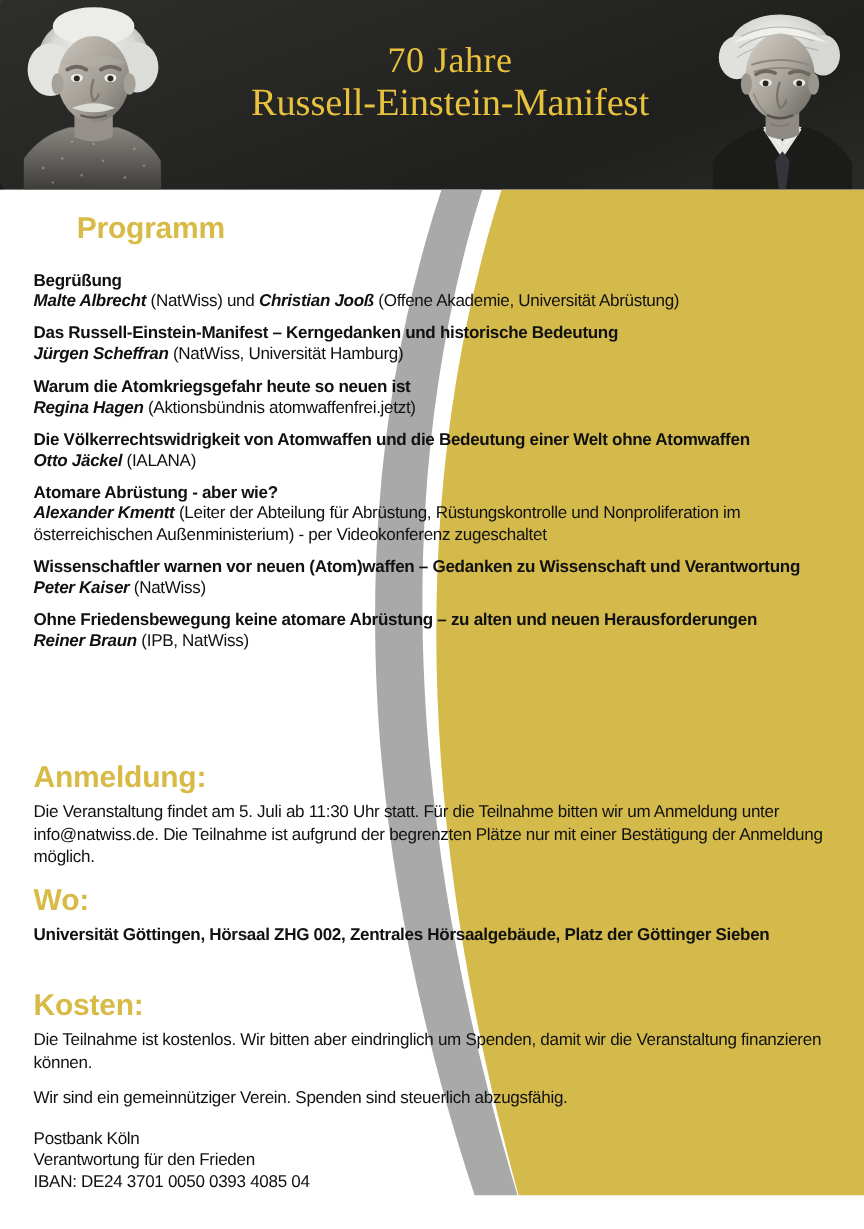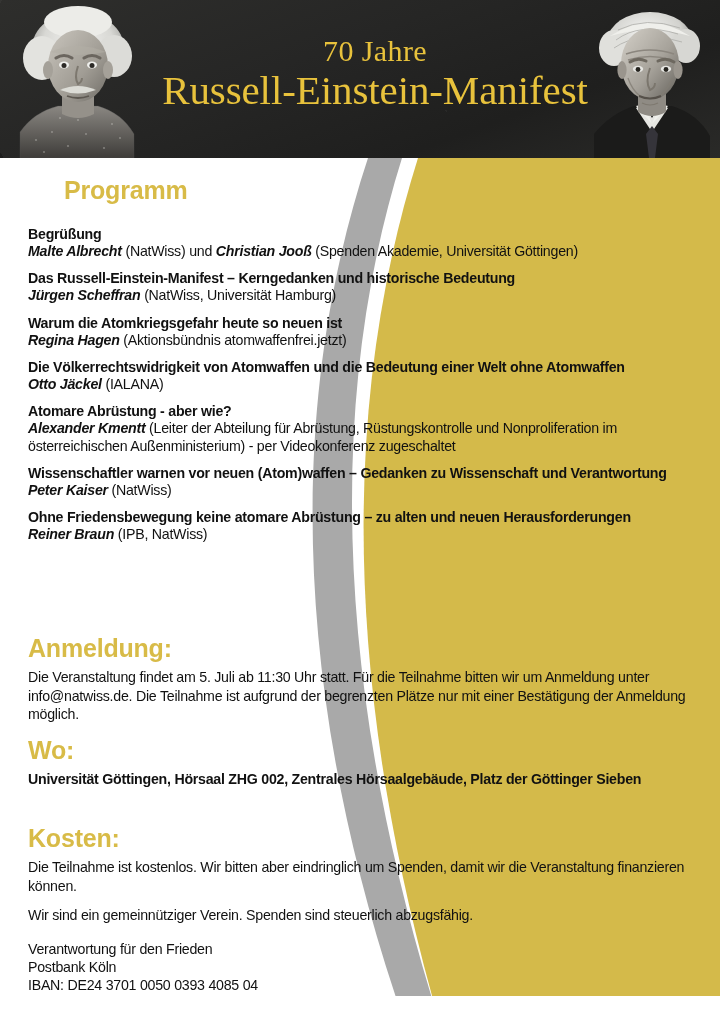--- a/index.html
+++ b/index.html
@@ -26,21 +26,21 @@
     overflow:hidden;
   }
   .header-title {
     position:absolute; left:155px; top:34px; width:440px;
     text-align:center;
     font-family:"Liberation Serif", serif;
     color:#e8c23c;
     line-height:1.12;
   }
   .header-title .l1 { display:block; font-size:30px; letter-spacing:.4px; }
-  .header-title .l2 { display:block; font-size:41px; letter-spacing:-.1px; }
+  .header-title .l2 { display:block; font-size:32px; letter-spacing:-.1px; }
 
   
   .portrait { position:absolute; top:0; height:158px; }
   .portrait svg { display:block; }
   .p-einstein { left:12px; width:132px; }
   .p-russell  { right:8px; width:120px; }
 
   
   .shapes { position:absolute; left:0; top:158px; width:720px; height:866px; }
   .shapes svg { display:block; }
@@ -243,21 +243,21 @@
   </div>
 
   <div class="content">
 
     <div class="sec-head" id="h-programm">Programm</div>
 
     <div class="program-list">
 
       <div class="prog-item">
         <div class="prog-title">Begrüßung</div>
-        <div class="prog-speaker"><span class="nm">Malte Albrecht</span><span> (NatWiss) und </span><span class="nm">Christian Jooß</span><span> (Spenden Akademie, Universität Göttingen)</span></div>
+        <div class="prog-speaker"><span class="nm">Malte Albrecht</span><span> (NatWiss) und </span><span class="nm">Christian Jooß</span><span> (Offene Akademie, Universität Abrüstung)</span></div>
       </div>
 
       <div class="prog-item">
         <div class="prog-title">Das Russell-Einstein-Manifest – Kerngedanken und historische Bedeutung</div>
         <div class="prog-speaker"><span class="nm">Jürgen Scheffran</span><span> (NatWiss, Universität Hamburg)</span></div>
       </div>
 
       <div class="prog-item">
         <div class="prog-title">Warum die Atomkriegsgefahr heute so neuen ist</div>
         <div class="prog-speaker"><span class="nm">Regina Hagen</span><span> (Aktionsbündnis atomwaffenfrei.jetzt)</span></div>
@@ -289,20 +289,20 @@
     <div class="body-text" id="t-anmeldung">Die Veranstaltung findet am 5. Juli ab 11:30 Uhr statt. Für die Teilnahme bitten wir um Anmeldung unter info@natwiss.de. Die Teilnahme ist aufgrund der begrenzten Plätze nur mit einer Bestätigung der Anmeldung möglich.</div>
 
     <div class="sec-head" id="h-wo">Wo:</div>
     <div class="body-text" id="t-wo">Universität Göttingen, Hörsaal ZHG 002, Zentrales Hörsaalgebäude, Platz der Göttinger Sieben</div>
 
     <div class="sec-head" id="h-kosten">Kosten:</div>
     <div class="body-text" id="t-kosten2">Wir sind ein gemeinnütziger Verein. Spenden sind steuerlich abzugsfähig.</div>
     <div class="body-text" id="t-kosten1">Die Teilnahme ist kostenlos. Wir bitten aber eindringlich um Spenden, damit wir die Veranstaltung finanzieren können.</div>
 
     <div class="body-text" id="t-bank">
+      <div>Postbank Köln</div>
       <div>Verantwortung für den Frieden</div>
-      <div>Postbank Köln</div>
       <div>IBAN: DE24 3701 0050 0393 4085 04</div>
       <div>Stichwort: Frieden</div>
     </div>
 
   </div>
 </div>
 
 </body></html>

